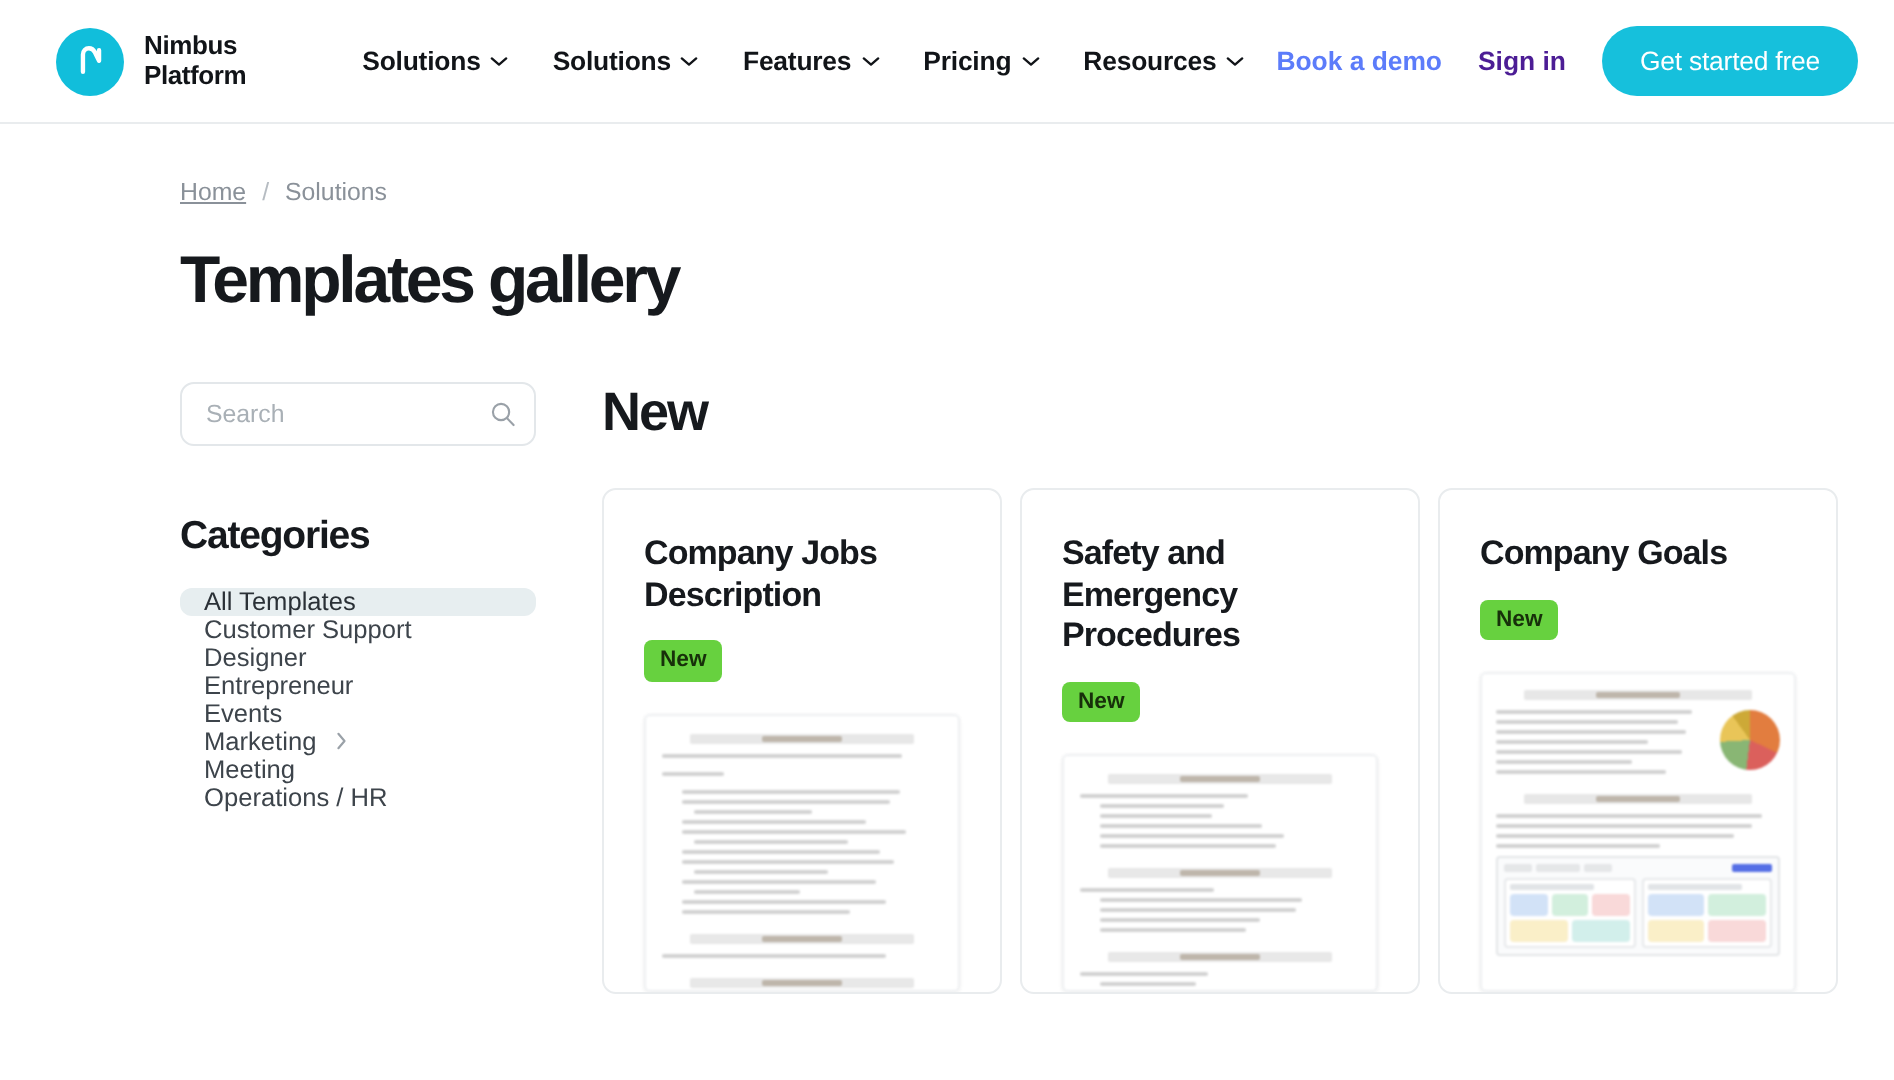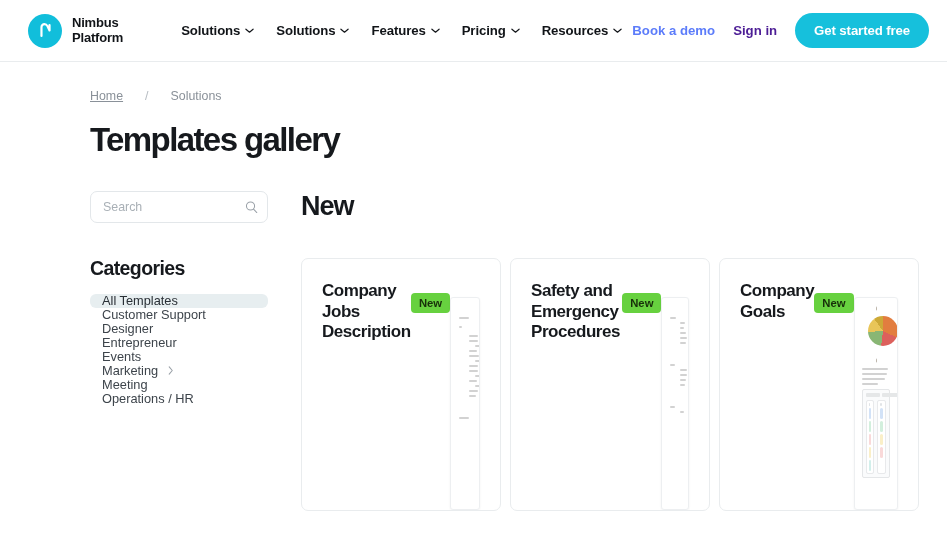--- a/index.html
+++ b/index.html
@@ -92,21 +92,21 @@
     font-weight: 700;
     color: #4c1d95;
     text-decoration: none;
     cursor: pointer;
     white-space: nowrap;
   }
   .btn-cta {
     background: #16c0dc;
     color: #ffffff;
     font-size: 13.2px;
-    font-weight: 700;
+    font-weight: 400;
     border: none;
     border-radius: 22px;
     padding: 10px 19px;
     cursor: pointer;
     white-space: nowrap;
     font-family: inherit;
     letter-spacing: -0.1px;
   }
 
   
@@ -118,21 +118,21 @@
     margin: 0 auto;
     padding-left: 62px;
   }
 
   .breadcrumb {
     margin-top: 27px;
     font-size: 12.4px;
     color: #8a9199;
     display: flex;
     align-items: center;
-    gap: 22px;
+    gap: 8px;
   }
   .breadcrumb a {
     color: #8a9199;
     text-decoration: underline;
     cursor: pointer;
   }
   .breadcrumb .crumb-sep { color: #b6bcc2; }
   .breadcrumb .crumb-current { color: #8a9199; }
 
   .page-title {
@@ -226,22 +226,21 @@
 
   .tpl-card {
     border: 1px solid #e9ecee;
     border-radius: 7px;
     background: #fff;
     height: 253px;
     padding: 22px 20px 0 20px;
     overflow: hidden;
     cursor: pointer;
     display: flex;
-    flex-direction: row;
-    margin-top: 14px;
+    flex-direction: column;
   }
 
   .tpl-name {
     font-size: 17px;
     font-weight: 700;
     line-height: 1.22;
     letter-spacing: -0.45px;
     color: #16191d;
   }
 

